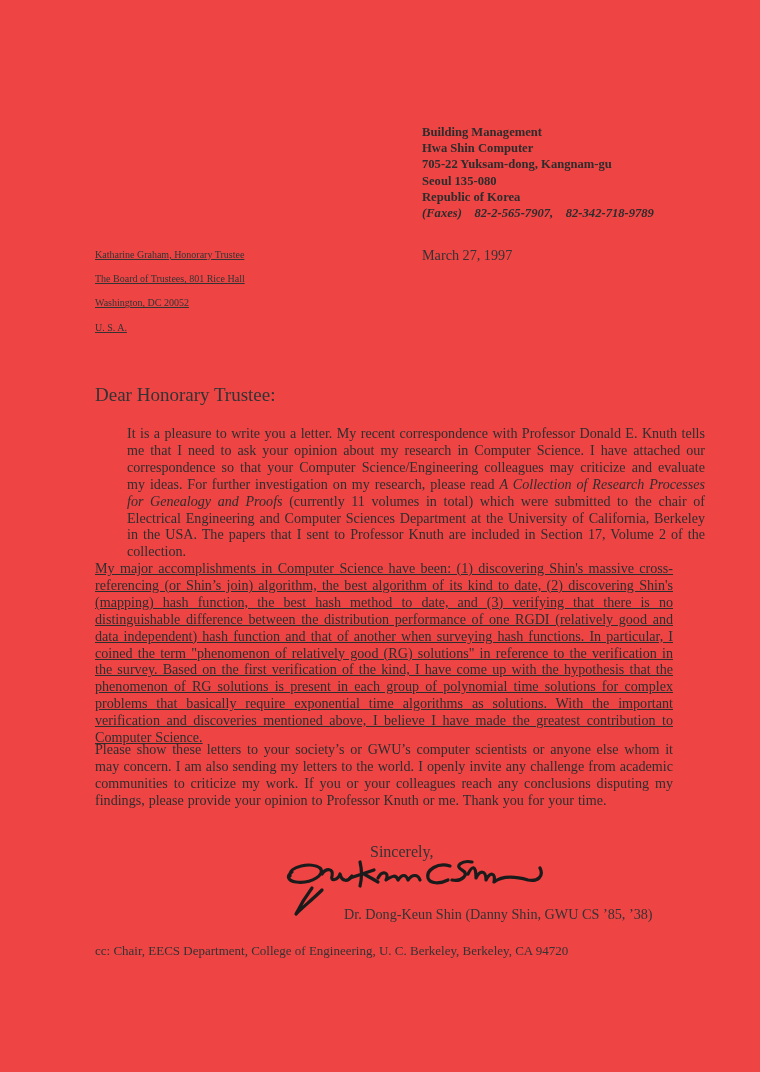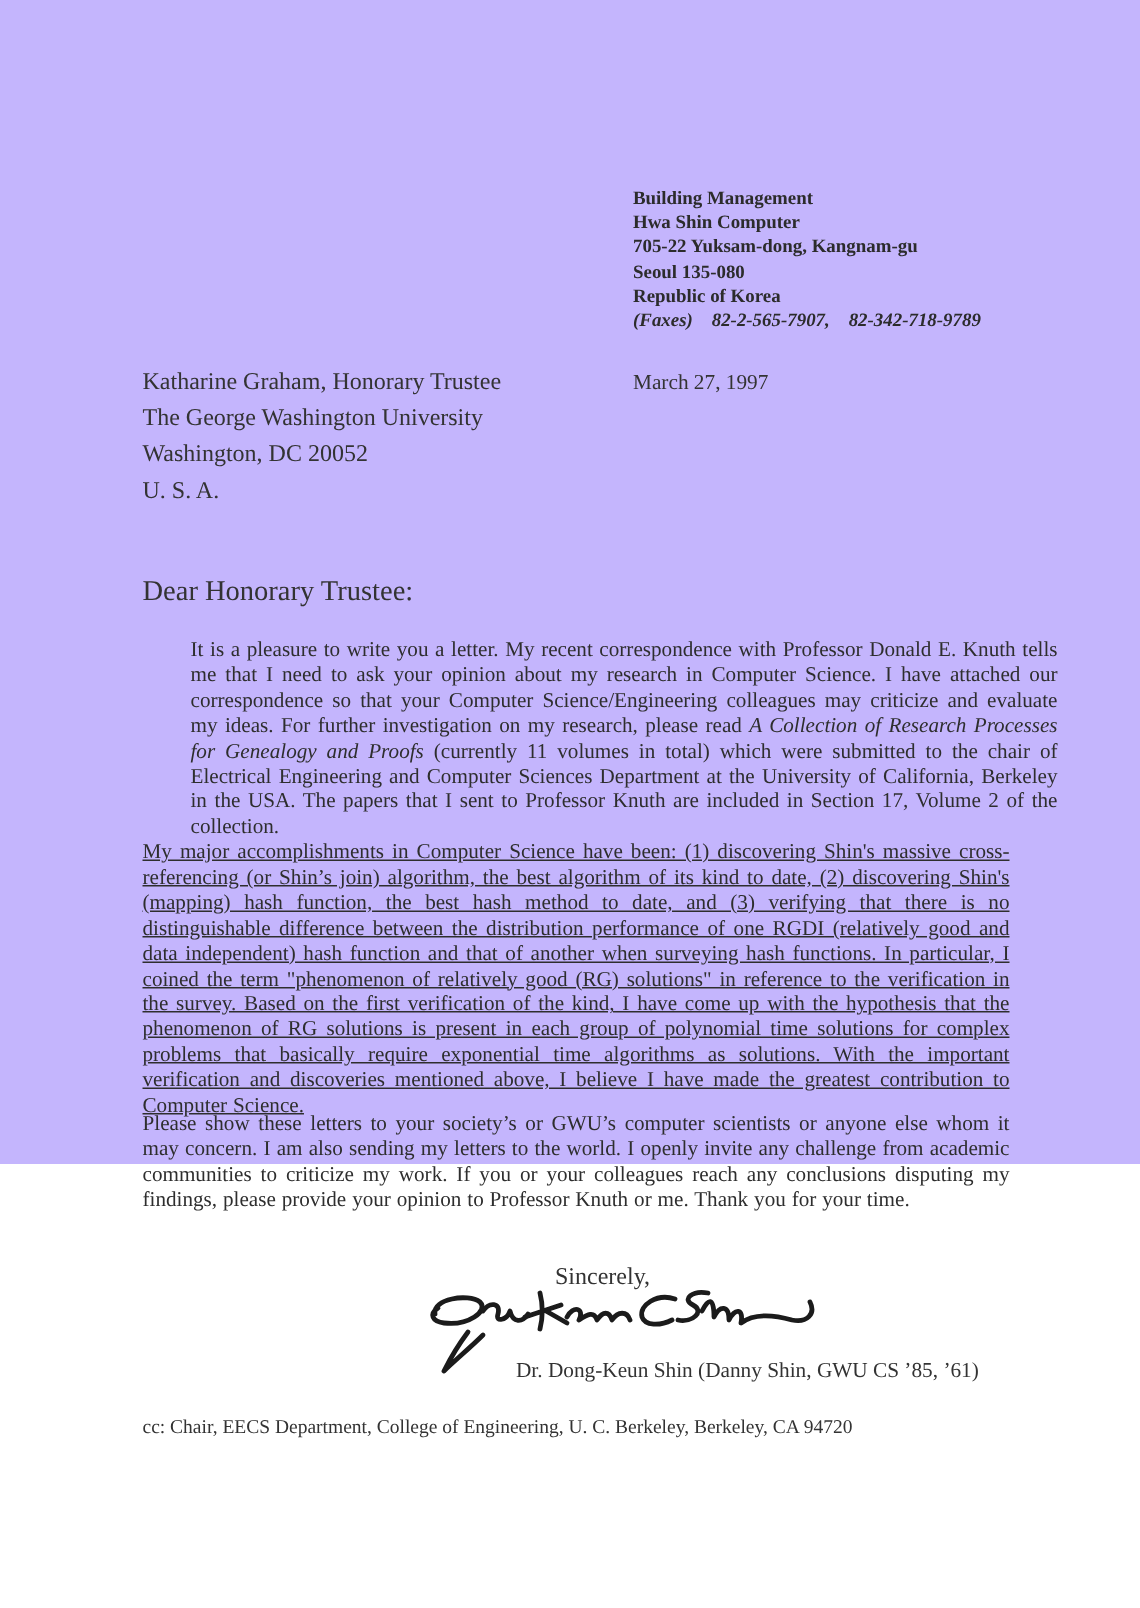--- a/index.html
+++ b/index.html
@@ -12,22 +12,22 @@
       height: 1072px;
       position: relative;
       overflow: hidden;
       font-family: "Liberation Serif", "DejaVu Serif", serif;
       color: #2a2a2a;
     }
     .page {
       position: absolute;
       left: 0; top: 0;
       width: 760px;
-      height: 776px;
-      background: #c4b5fd;
+      height: 1072px;
+      background: #ef4444;
     }
     .sender {
       position: absolute;
       left: 422px;
       top: 124px;
       font-weight: bold;
       font-size: 12.6px;
       line-height: 16.2px;
       color: #2c2c2c;
     }
@@ -40,23 +40,24 @@
       left: 422px;
       top: 223px;
       font-size: 14.2px;
       color: #333;
       margin-top: 24px;
     }
     .recipient {
       position: absolute;
       left: 95px;
       top: 243px;
-      font-size: 16px;
+      font-size: 10px;
       line-height: 24.2px;
       color: #333;
+      text-decoration: underline;
     }
     .salutation {
       position: absolute;
       left: 95px;
       top: 384px;
       font-size: 19px;
       color: #333;
     }
     .para {
       position: absolute;
@@ -113,21 +114,21 @@
     <span class="line">705-22 Yuksam-dong, Kangnam-gu</span>
     <span class="line">Seoul 135-080</span>
     <span class="line">Republic of Korea</span>
     <span class="line fax">(Faxes)    82-2-565-7907,    82-342-718-9789</span>
   </div>
 
   <div class="date">March 27, 1997</div>
 
   <div class="recipient">
     <span class="line">Katharine Graham, Honorary Trustee</span>
-    <span class="line">The George Washington University</span>
+    <span class="line">The Board of Trustees, 801 Rice Hall</span>
     <span class="line">Washington, DC 20052</span>
     <span class="line">U. S. A.</span>
   </div>
 
   <div class="salutation">Dear Honorary Trustee:</div>
 
   <div class="para p1"><span>It is a pleasure to write you a letter.   My recent correspondence with Professor Donald E. Knuth tells me that I need to ask your opinion about my research in Computer Science.   I have attached our correspondence so that your Computer Science/Engineering colleagues may criticize and evaluate my ideas.   For further investigation on my research, please read </span><i>A Collection of Research Processes for Genealogy and Proofs</i><span> (currently 11 volumes in total) which were submitted to the chair of Electrical Engineering and Computer Sciences Department at the University of California, Berkeley in the USA. The papers that I sent to Professor Knuth are included in Section 17, Volume 2 of the collection.</span></div>
 
   <div class="para p2">My major accomplishments in Computer Science have been: (1) discovering Shin's massive cross-referencing (or Shin’s join) algorithm, the best algorithm of its kind to date, (2) discovering Shin's (mapping) hash function, the best hash method to date, and (3) verifying that there is no distinguishable difference between the distribution performance of one RGDI (relatively good and data independent) hash function and that of another when surveying hash functions.   In particular, I coined the term "phenomenon of relatively good (RG) solutions" in reference to the verification in the survey.   Based on the first verification of the kind, I have come up with the hypothesis that the phenomenon of RG solutions is present in each group of polynomial time solutions for complex problems that basically require exponential time algorithms as solutions. With the important verification and discoveries mentioned above, I believe I have made the greatest contribution to Computer Science.</div>
 
@@ -147,17 +148,17 @@
       <path d="M68 26 L 92 18 M78 10 C 80 18, 80 26, 78 34 M82 22 L 96 30"></path>
 
       <path d="M96 26 C 100 18, 108 20, 104 28 C 110 24, 114 22, 116 28 C 120 22, 124 22, 126 28 C 130 22, 136 22, 138 28"></path>
 
       <path d="M168 14 C 156 10, 144 18, 146 26 C 148 32, 158 32, 166 28"></path>
 
       <path d="M190 10 C 180 8, 172 14, 180 18 C 188 22, 180 30, 170 28 M186 22 C 190 14, 194 12, 194 26 C 198 18, 204 18, 204 28 C 208 20, 214 20, 212 30 C 220 24, 232 24, 246 28 C 256 30, 262 24, 258 16"></path>
     </svg>
   </div>
 
-  <div class="signer">Dr. Dong-Keun Shin (Danny Shin, GWU CS ’85, ’61)</div>
+  <div class="signer">Dr. Dong-Keun Shin (Danny Shin, GWU CS ’85, ’38)</div>
 
   <div class="cc">cc: Chair, EECS Department, College of Engineering, U. C. Berkeley, Berkeley, CA 94720</div>
 
 </div>
 
 </body></html>

